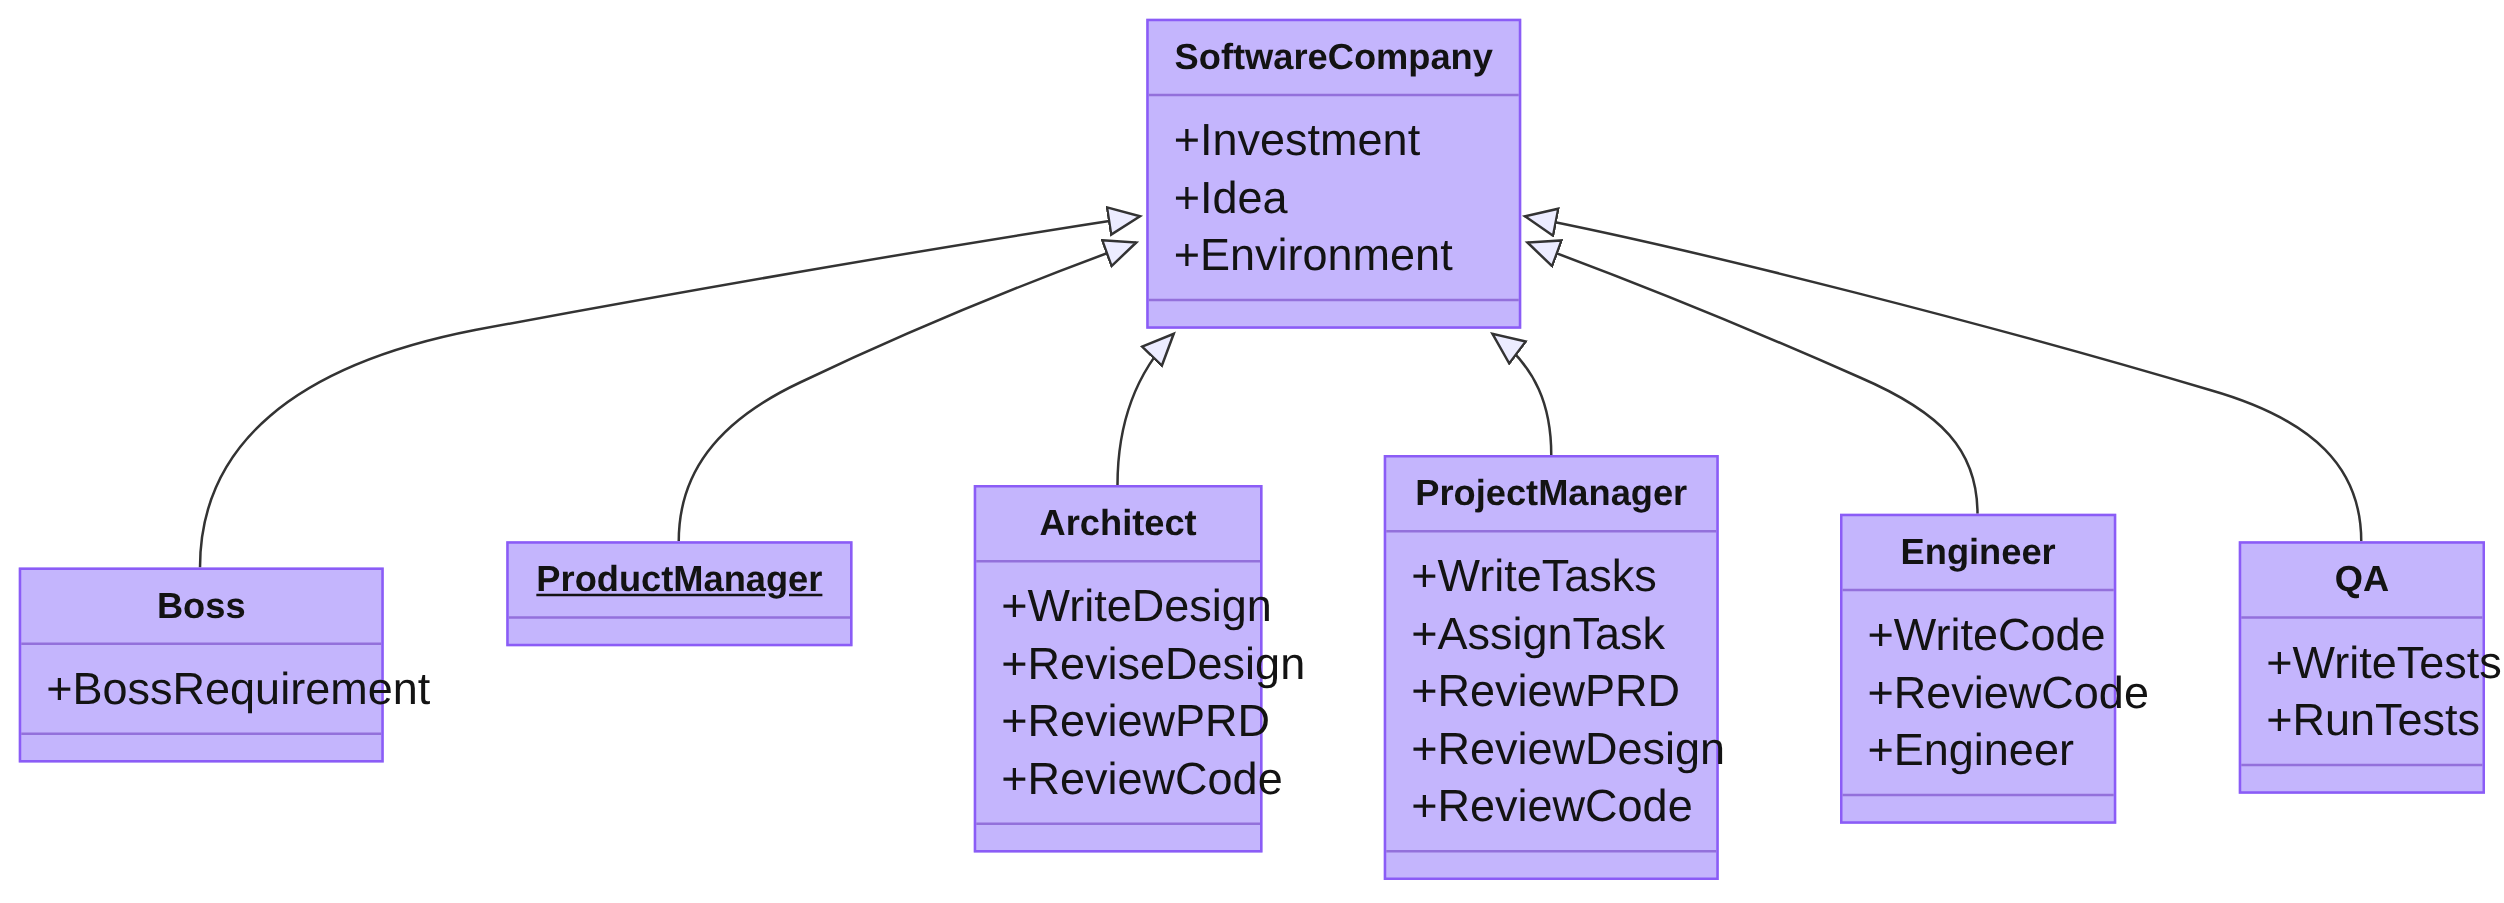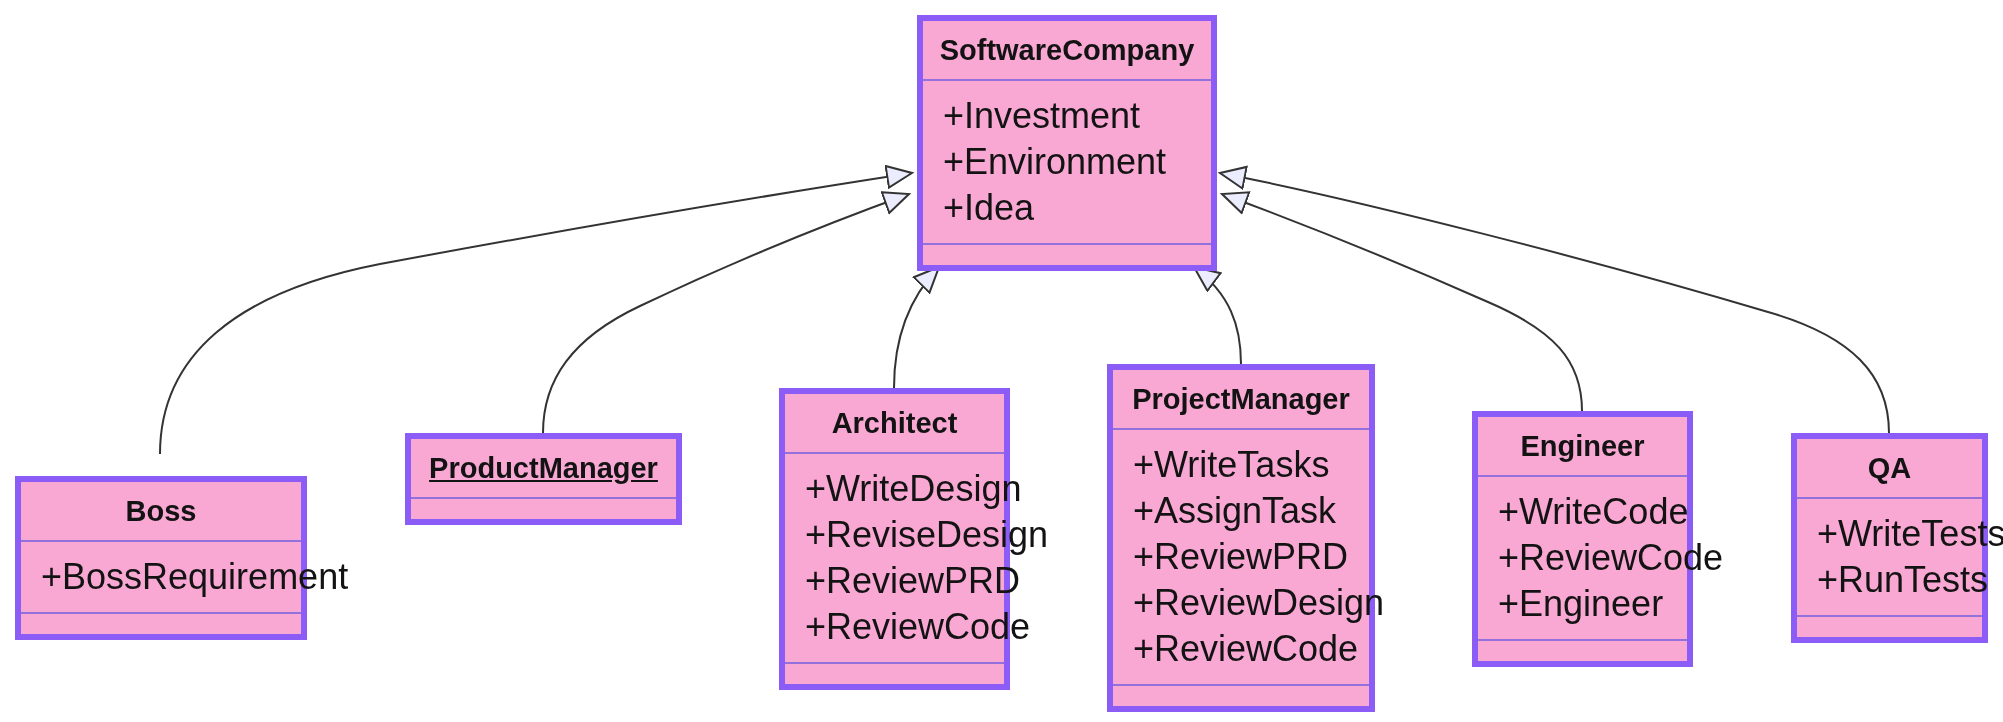--- a/index.html
+++ b/index.html
@@ -23,22 +23,22 @@
     height: 722px;
   }
   .edge {
     fill: none;
     stroke: #333333;
     stroke-width: 2px;
   }
   .class-box {
     position: absolute;
     box-sizing: border-box;
-    background: #f9a8d4;
-    border: 6px solid #8b5cf6;
+    background: #c4b5fd;
+    border: 2px solid #8b5cf6;
     color: #131313;
   }
   .class-title {
     height: 58px;
     display: flex;
     align-items: center;
     justify-content: center;
     font-weight: bold;
     font-size: 29px;
     border-bottom: 2px solid #9370DB;
@@ -75,27 +75,27 @@
     <path class="edge" d="M 894 388 C 894 344, 905 302, 939 267" marker-end="url(#hollow-tri)"></path>
     <path class="edge" d="M 1241 364 C 1241 326, 1230 294, 1194 267" marker-end="url(#hollow-tri)"></path>
     <path class="edge" d="M 1582 411 C 1582 360, 1553 330, 1488 302 C 1384 256, 1290 219, 1222 194" marker-end="url(#hollow-tri)"></path>
     <path class="edge" d="M 1889 433 C 1889 375, 1852 336, 1768 312 C 1600 262, 1360 200, 1220 173" marker-end="url(#hollow-tri)"></path>
   </svg>
 
   <div class="class-box" style="left:917px; top:15px; width:300px;">
     <div class="class-title">SoftwareCompany</div>
     <div class="class-members">
       <div class="class-member">+Investment</div>
+      <div class="class-member">+Idea</div>
       <div class="class-member">+Environment</div>
-      <div class="class-member">+Idea</div>
     </div>
     <div class="class-methods-empty"></div>
   </div>
 
-  <div class="class-box" style="left:15px; top:476px; width:292px;">
+  <div class="class-box" style="left:15px; top:454px; width:292px;">
     <div class="class-title">Boss</div>
     <div class="class-members">
       <div class="class-member">+BossRequirement</div>
     </div>
     <div class="class-methods-empty"></div>
   </div>
 
   <div class="class-box" style="left:405px; top:433px; width:277px;text-decoration:underline;">
     <div class="class-title">ProductManager</div>
     <div class="class-methods-empty"></div>

